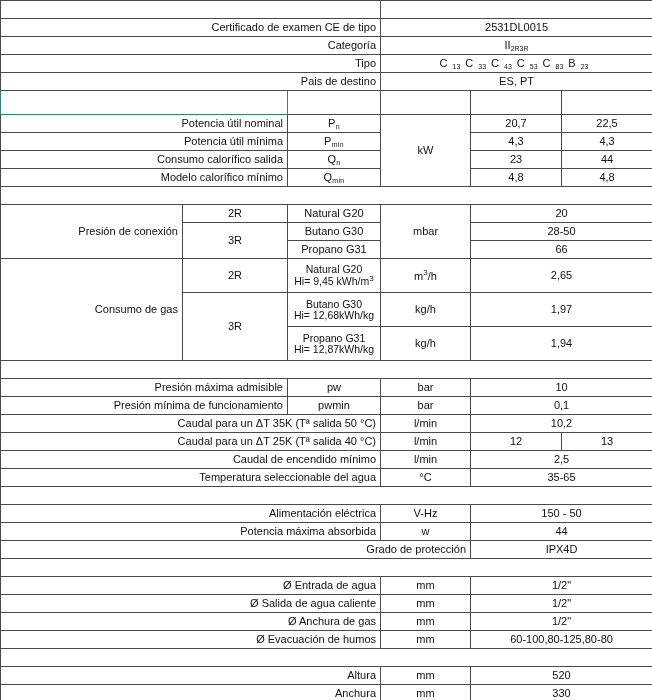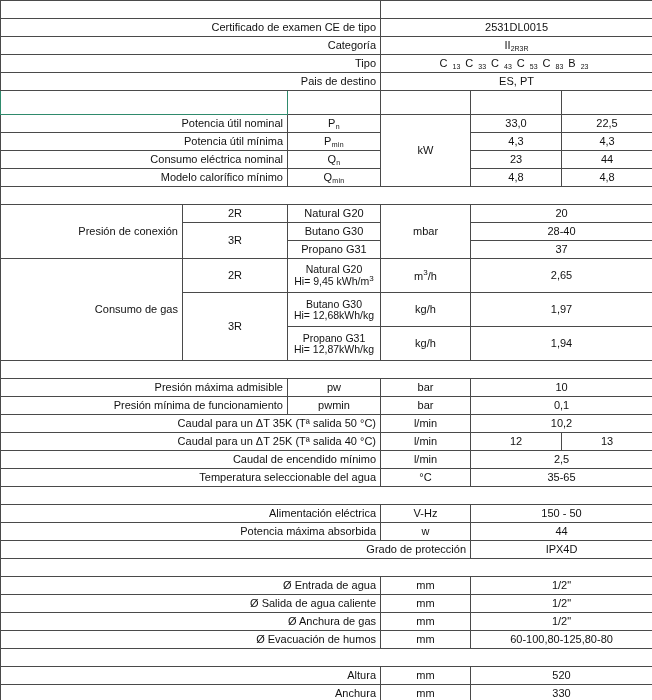--- a/index.html
+++ b/index.html
@@ -123,31 +123,31 @@
     <td class="colhead">
       <span>Model</span><br>
       <span>JCER-13</span>
     </td>
   </tr>
 
   <tr>
     <td class="lbl" colspan="2">Potencia útil nominal</td>
     <td class="ctr sym"><span>P</span><sub>n</sub></td>
     <td class="ctr" rowspan="4">kW</td>
-    <td class="ctr">33,0</td>
+    <td class="ctr">20,7</td>
     <td class="ctr">22,5</td>
   </tr>
   <tr>
     <td class="lbl" colspan="2">Potencia útil mínima</td>
     <td class="ctr sym"><span>P</span><sub>min</sub></td>
     <td class="ctr">4,3</td>
     <td class="ctr">4,3</td>
   </tr>
   <tr>
-    <td class="lbl" colspan="2">Consumo eléctrica nominal</td>
+    <td class="lbl" colspan="2">Consumo calorífico salida</td>
     <td class="ctr sym"><span>Q</span><sub>n</sub></td>
     <td class="ctr">23</td>
     <td class="ctr">44</td>
   </tr>
   <tr>
     <td class="lbl" colspan="2">Modelo calorífico mínimo</td>
     <td class="ctr sym"><span>Q</span><sub>min</sub></td>
     <td class="ctr">4,8</td>
     <td class="ctr">4,8</td>
   </tr>
@@ -159,25 +159,25 @@
   <tr>
     <td class="lbl" rowspan="3">Presión de conexión</td>
     <td class="ctr">2R</td>
     <td class="ctr">Natural G20</td>
     <td class="ctr" rowspan="3">mbar</td>
     <td class="ctr" colspan="2">20</td>
   </tr>
   <tr>
     <td class="ctr" rowspan="2">3R</td>
     <td class="ctr">Butano G30</td>
-    <td class="ctr" colspan="2">28-40</td>
+    <td class="ctr" colspan="2">28-50</td>
   </tr>
   <tr>
     <td class="ctr">Propano G31</td>
-    <td class="ctr" colspan="2">37</td>
+    <td class="ctr" colspan="2">66</td>
   </tr>
 
   <tr>
     <td class="lbl" rowspan="3">Consumo de gas</td>
     <td class="ctr">2R</td>
     <td class="ctr twoline" style="height:34px">
       <span>Natural G20</span><br>
       <span>Hi= 9,45 kWh/m<sup>3</sup></span>
     </td>
     <td class="ctr" style="height:34px">m<sup>3</sup>/h</td>

